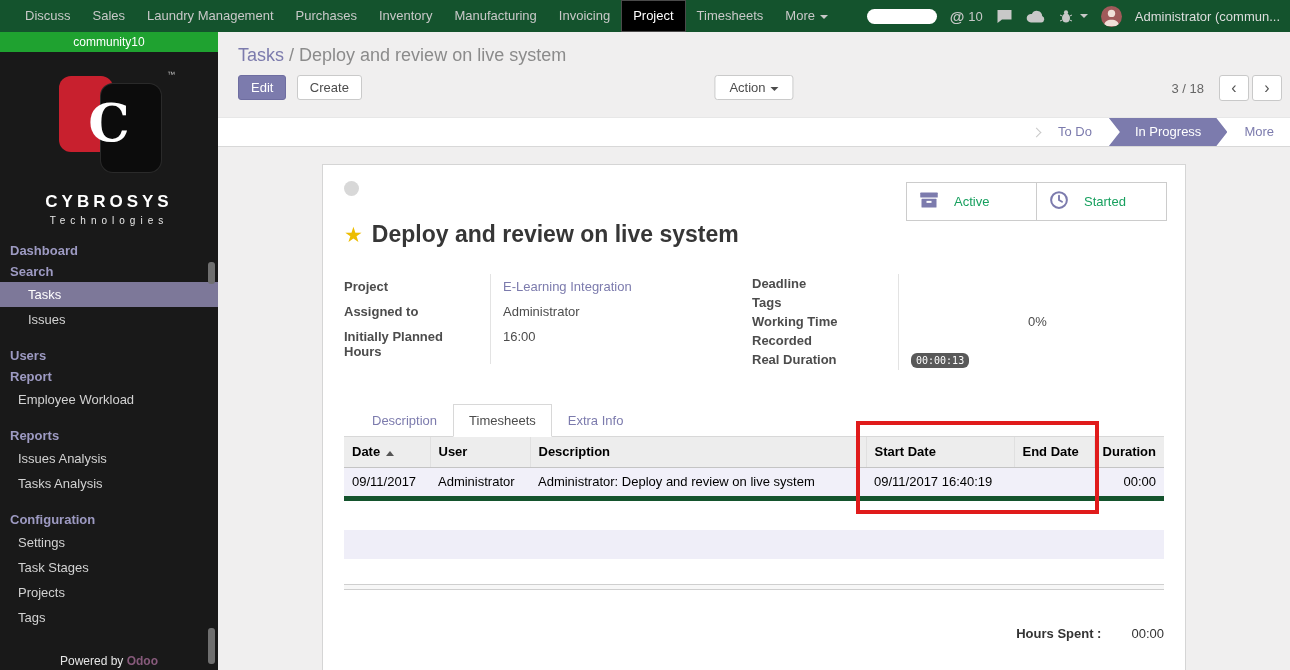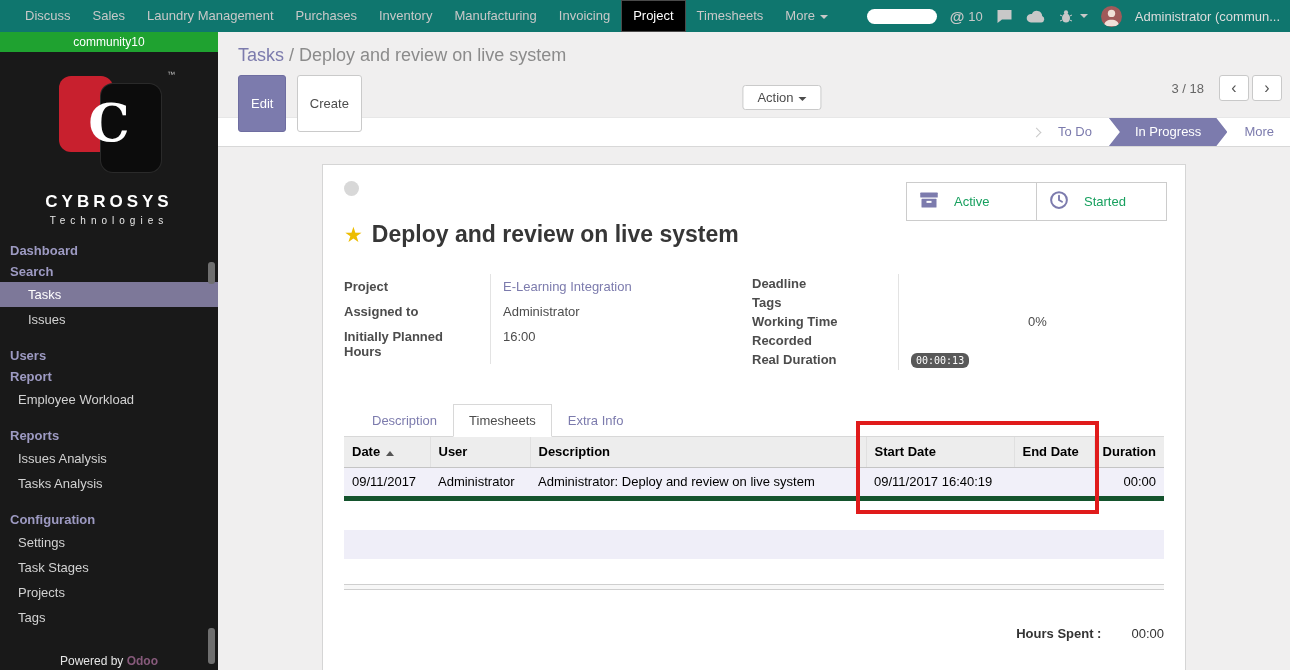--- a/index.html
+++ b/index.html
@@ -1,20 +1,20 @@
 <!DOCTYPE html>
 <html><head>
 <meta charset="utf-8">
 <style>
   * { box-sizing: border-box; margin: 0; padding: 0; }
   html,body { width:1290px; height:670px; overflow:hidden;
     font-family:"Liberation Sans", sans-serif; background:#f0efef; }
 
   
-  .topbar { height:32px; background:#0f766e; display:flex; justify-content:space-between;
+  .topbar { height:32px; background:#14532d; display:flex; justify-content:space-between;
     align-items:center; color:#c8c8c8; font-size:13px; }
   .topbar-left { display:flex; align-items:center; padding-left:14px; }
   .tb-item { padding:0 11px; line-height:32px; white-space:nowrap; cursor:pointer; }
   .tb-item.active { background:#000; border:1px solid #4a4a4a; line-height:30px; color:#fff; }
   .caret { display:inline-block; width:0; height:0; border-left:4px solid transparent;
     border-right:4px solid transparent; border-top:4px solid currentColor;
     margin-left:5px; vertical-align:middle; }
   .topbar-right { display:flex; align-items:center; gap:13px; padding-right:10px; }
   .timer-pill { width:70px; height:15px; background:#fff; border-radius:8px; }
   .at-box { display:flex; align-items:center; gap:4px; }
@@ -52,25 +52,25 @@
   .sb-thumb { position:absolute; right:3px; width:7px; background:#6f6f6f; border-radius:3px; }
   .sb-thumb.t1 { top:230px; height:22px; }
   .sb-thumb.t2 { top:596px; height:36px; }
 
   
   .main { flex:1; position:relative; }
   .breadcrumb { padding:13px 0 0 20px; font-size:18px; }
   .crumb-link { color:#7c7bad; cursor:pointer; }
   .crumb-sep, .crumb-cur { color:#8b8b8b; }
   .btnrow { position:relative; height:42px; padding:9px 12px 0 20px; }
-  .btn { display:inline-block; font-size:13px; padding:20px 12px; border-radius:3px;
+  .btn { display:inline-block; font-size:13px; padding:4px 12px; border-radius:3px;
     border:1px solid #cacaca; background:#fff; color:#4c4c4c; cursor:pointer; }
   .btn-edit { background:#7c7bad; border-color:#6e6da0; color:#fff; }
   .btn-create { margin-left:6px; }
-  .btn-action { position:absolute; left:50%; transform:translateX(-50%); top:19px; padding:4px 14px;margin-left:28px; }
+  .btn-action { position:absolute; left:50%; transform:translateX(-50%); top:9px; padding:4px 14px; }
   .pager { position:absolute; right:8px; top:9px; display:flex; align-items:center; }
   .pager-count { font-size:13px; color:#666; margin-right:12px; }
   .pager-btn { width:30px; height:26px; background:#fff; border:1px solid #c9c9c9;
     border-radius:3px; font-size:16px; color:#555; display:flex; align-items:center;
     justify-content:center; cursor:pointer; margin-left:3px; }
 
   .statusrow { margin-top:9px; height:30px; background:#fff; border-top:1px solid #e7e7e7;
     border-bottom:1px solid #d8d8d8; display:flex; justify-content:flex-end;
     align-items:center; font-size:13px; }
   .stage { color:#7c7bad; padding:0 16px; line-height:28px; cursor:pointer; }

